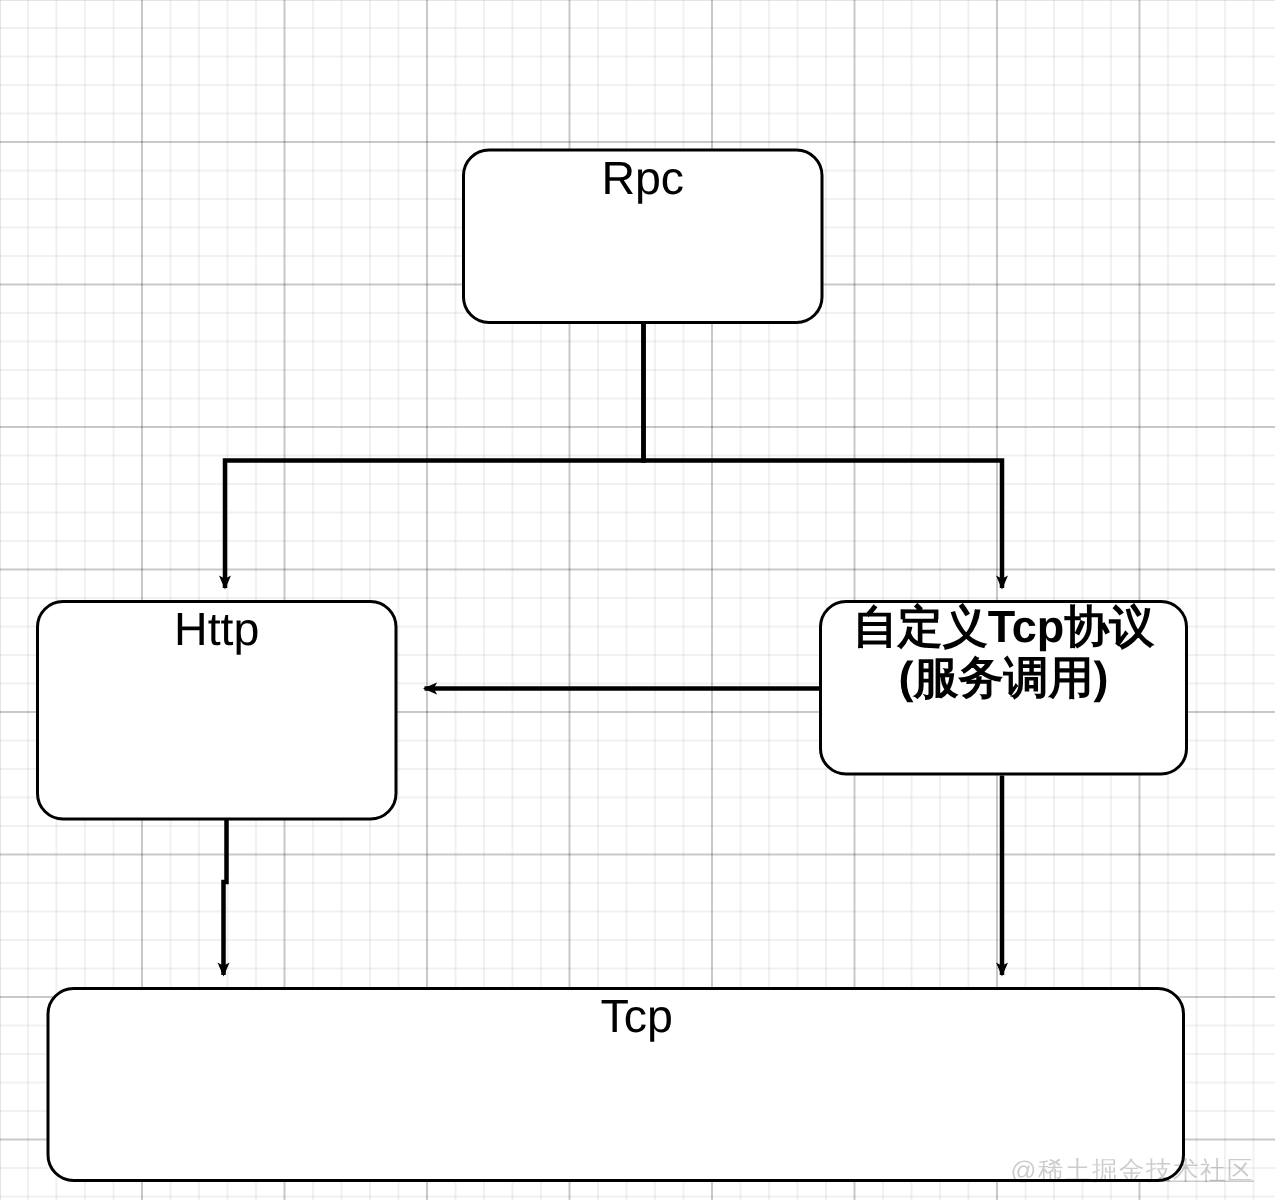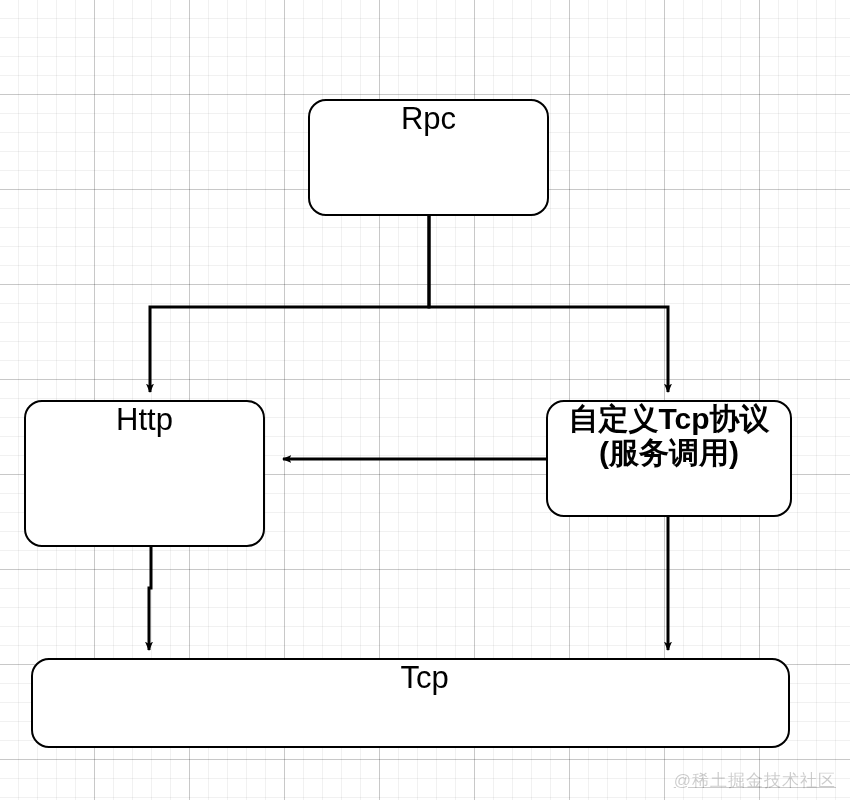--- a/index.html
+++ b/index.html
@@ -52,21 +52,21 @@
   .node-line {
     display: block;
     white-space: nowrap;
   }
   .l-main   { font-size: 31px; }
   .l-cjk    { font-size: 30px; font-weight: bold; }
 
   #node-rpc   { left: 308px; top: 99px;  width: 241px; height: 117px; }
   #node-http  { left: 24px;  top: 400px; width: 241px; height: 147px; }
   #node-custom{ left: 546px; top: 400px; width: 246px; height: 117px; }
-  #node-tcp   { left: 31px;  top: 658px; width: 759px; height: 90px; padding-left: 28px; }
+  #node-tcp   { left: 31px;  top: 658px; width: 759px; height: 130px; padding-left: 28px; }
 
   #watermark {
     position: absolute;
     right: 14px;
     bottom: 8px;
     font-size: 17px;
     color: rgba(0,0,0,0.20);
     letter-spacing: 1px;
     white-space: nowrap;
     text-decoration: underline;

